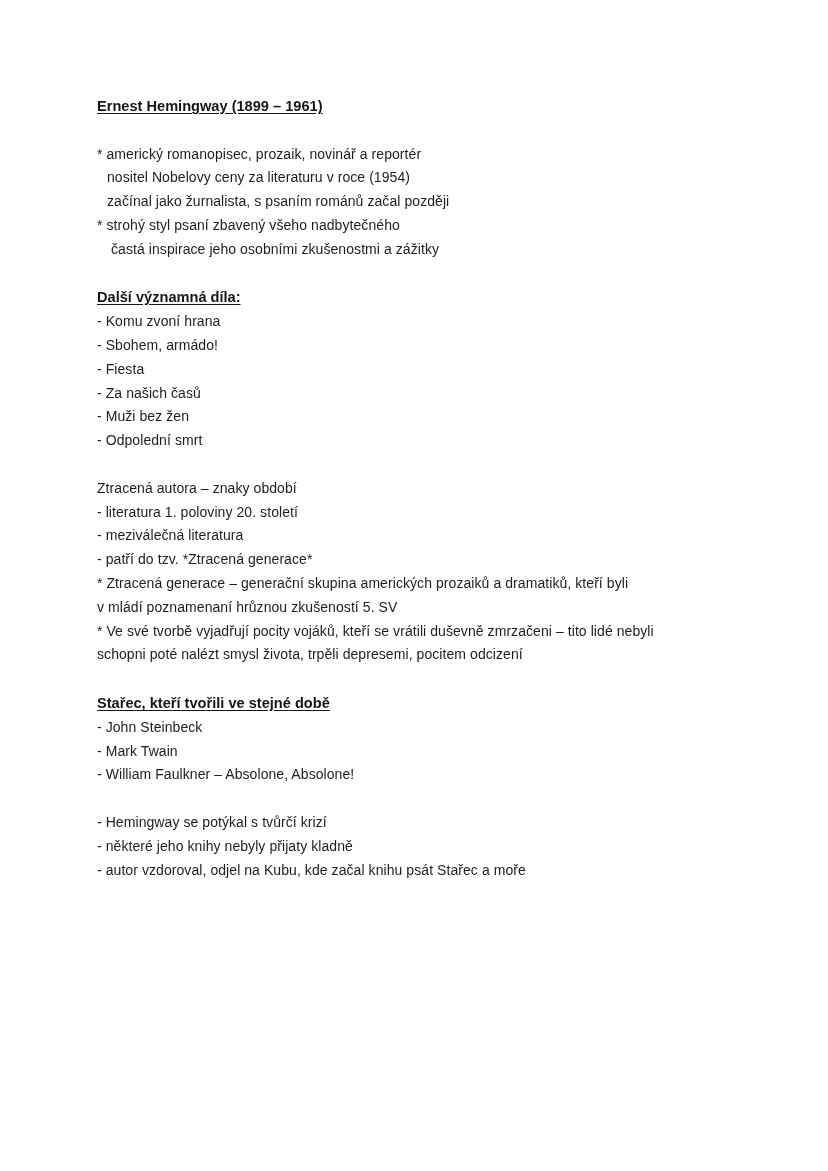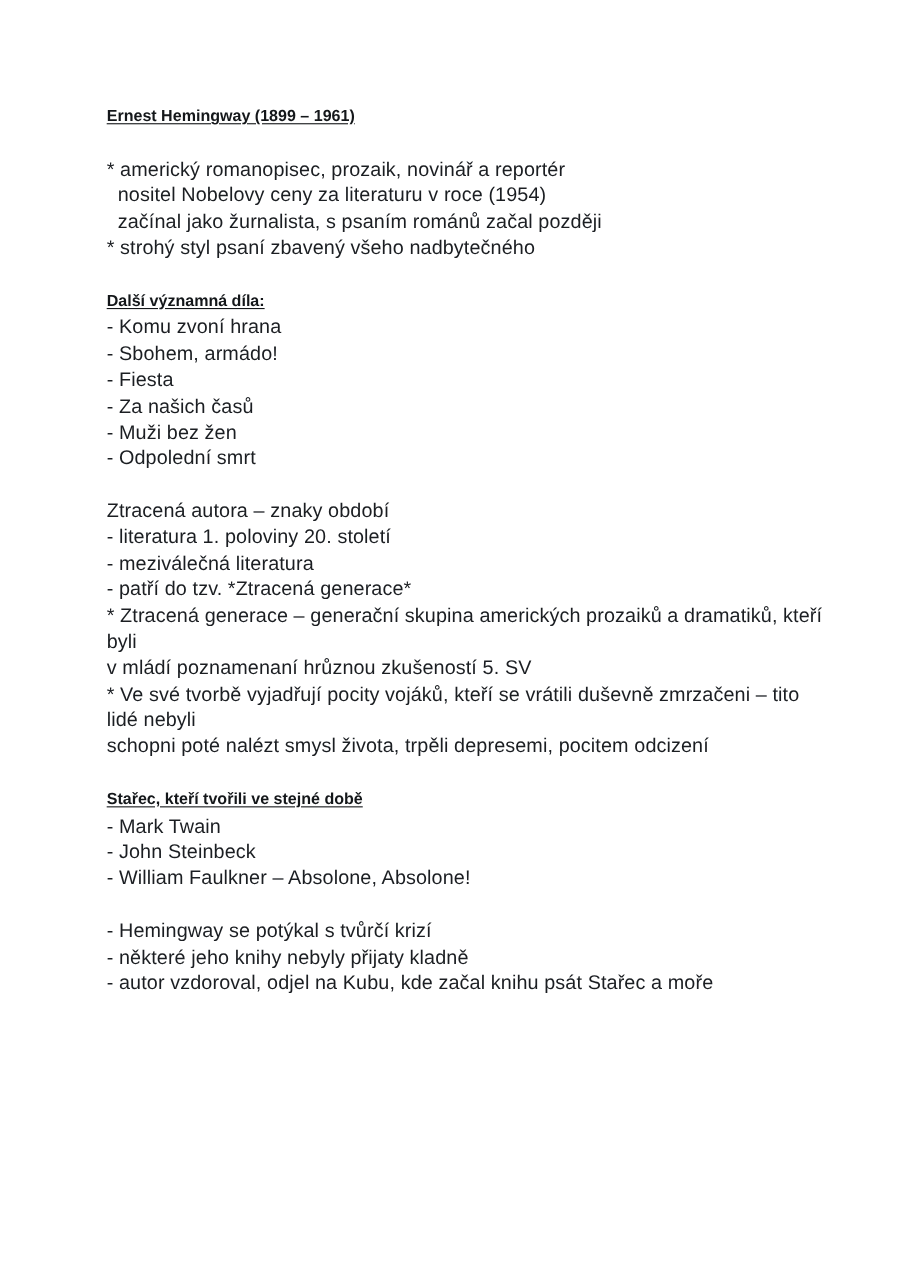--- a/index.html
+++ b/index.html
@@ -18,21 +18,21 @@
     color: #1b1e22;
     -webkit-font-smoothing: antialiased;
   }
   .content {
     position: absolute;
     left: 97px;
     top: 94px;
     width: 660px;
   }
   .line {
-    font-size: 18px;
+    font-size: 14px;
     line-height: 23.8px;
     color: #1b1e22;
     white-space: pre-wrap;
     letter-spacing: 0.005em;
   }
   .heading {
     font-size: 14.6px;
     line-height: 23.8px;
     font-weight: bold;
     text-decoration: underline;
@@ -58,20 +58,21 @@
       <span class="heading">Ernest Hemingway (1899 – 1961)</span>
     </div>
 
     <div class="gap"></div>
 
     <div class="block">
       <div class="line">* americký romanopisec, prozaik, novinář a reportér</div>
       <div class="line indent-1">nositel Nobelovy ceny za literaturu v roce (1954)</div>
       <div class="line indent-1">začínal jako žurnalista, s psaním románů začal později</div>
       <div class="line">* strohý styl psaní zbavený všeho nadbytečného</div>
+      <div class="line indent-2">častá inspirace jeho osobními zkušenostmi a zážitky</div>
     </div>
 
     <div class="gap"></div>
 
     <div class="block">
       <div class="heading-row">
         <span class="heading">Další významná díla:</span>
       </div>
       <div class="line">- Komu zvoní hrana</div>
       <div class="line">- Sbohem, armádo!</div>
@@ -93,22 +94,22 @@
       <div class="line">* Ve své tvorbě vyjadřují pocity vojáků, kteří se vrátili duševně zmrzačeni – tito lidé nebyli</div>
       <div class="line">schopni poté nalézt smysl života, trpěli depresemi, pocitem odcizení</div>
     </div>
 
     <div class="gap"></div>
 
     <div class="block">
       <div class="heading-row">
         <span class="heading">Stařec, kteří tvořili ve stejné době</span>
       </div>
+      <div class="line">- John Steinbeck</div>
       <div class="line">- Mark Twain</div>
-      <div class="line">- John Steinbeck</div>
       <div class="line">- William Faulkner – Absolone, Absolone!</div>
     </div>
 
     <div class="gap"></div>
 
     <div class="block">
       <div class="line">- Hemingway se potýkal s tvůrčí krizí</div>
       <div class="line">- některé jeho knihy nebyly přijaty kladně</div>
       <div class="line">- autor vzdoroval, odjel na Kubu, kde začal knihu psát Stařec a moře</div>
     </div>

